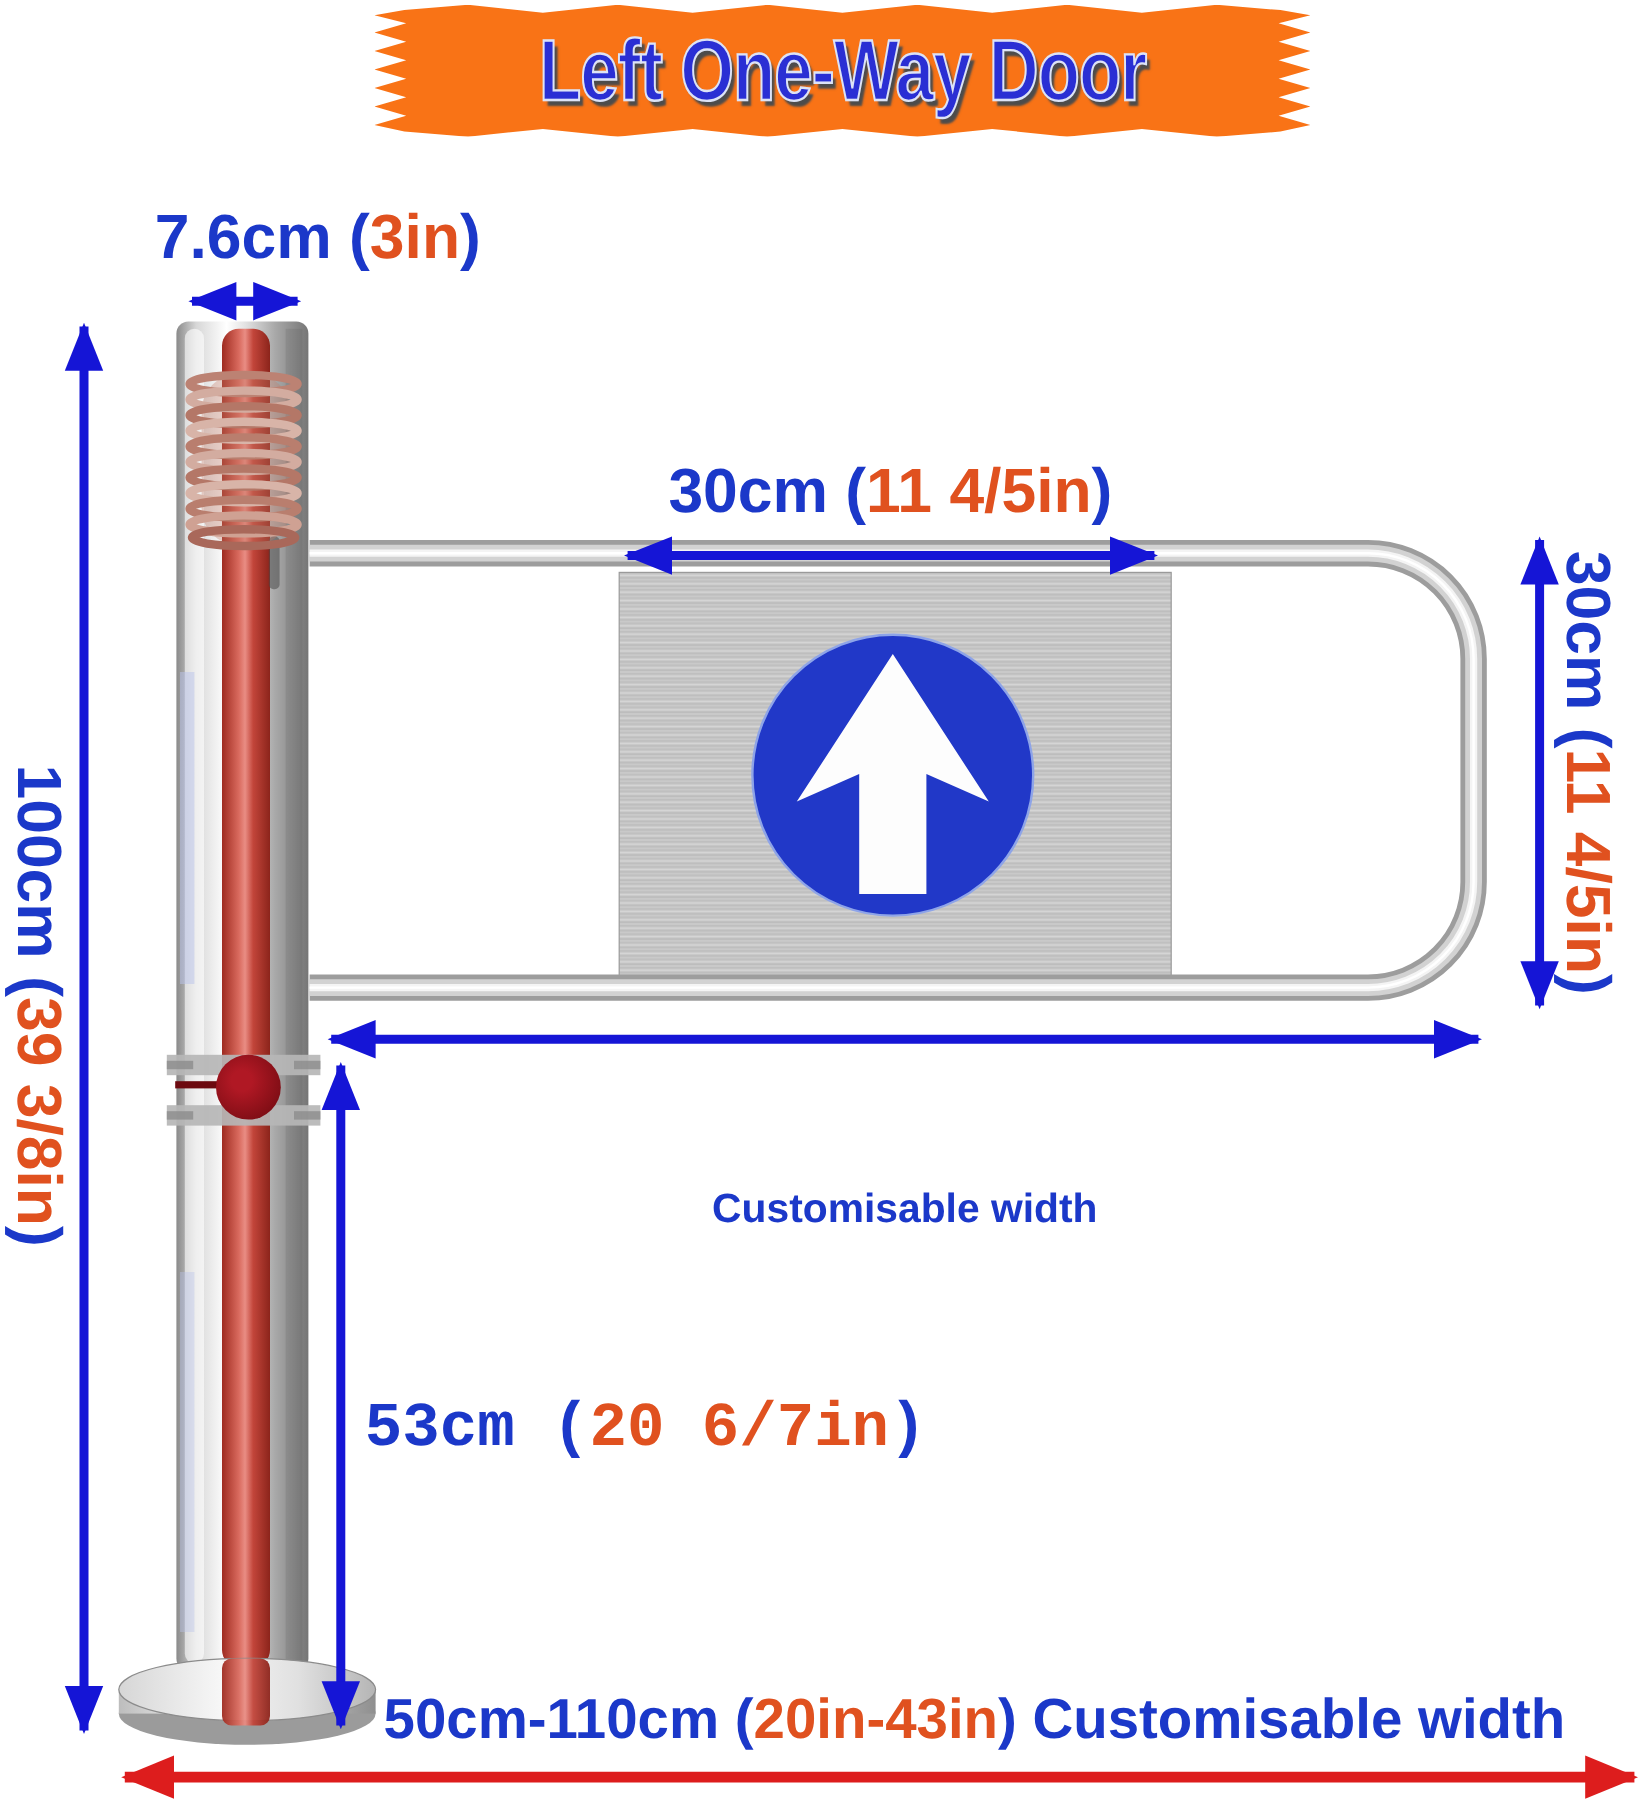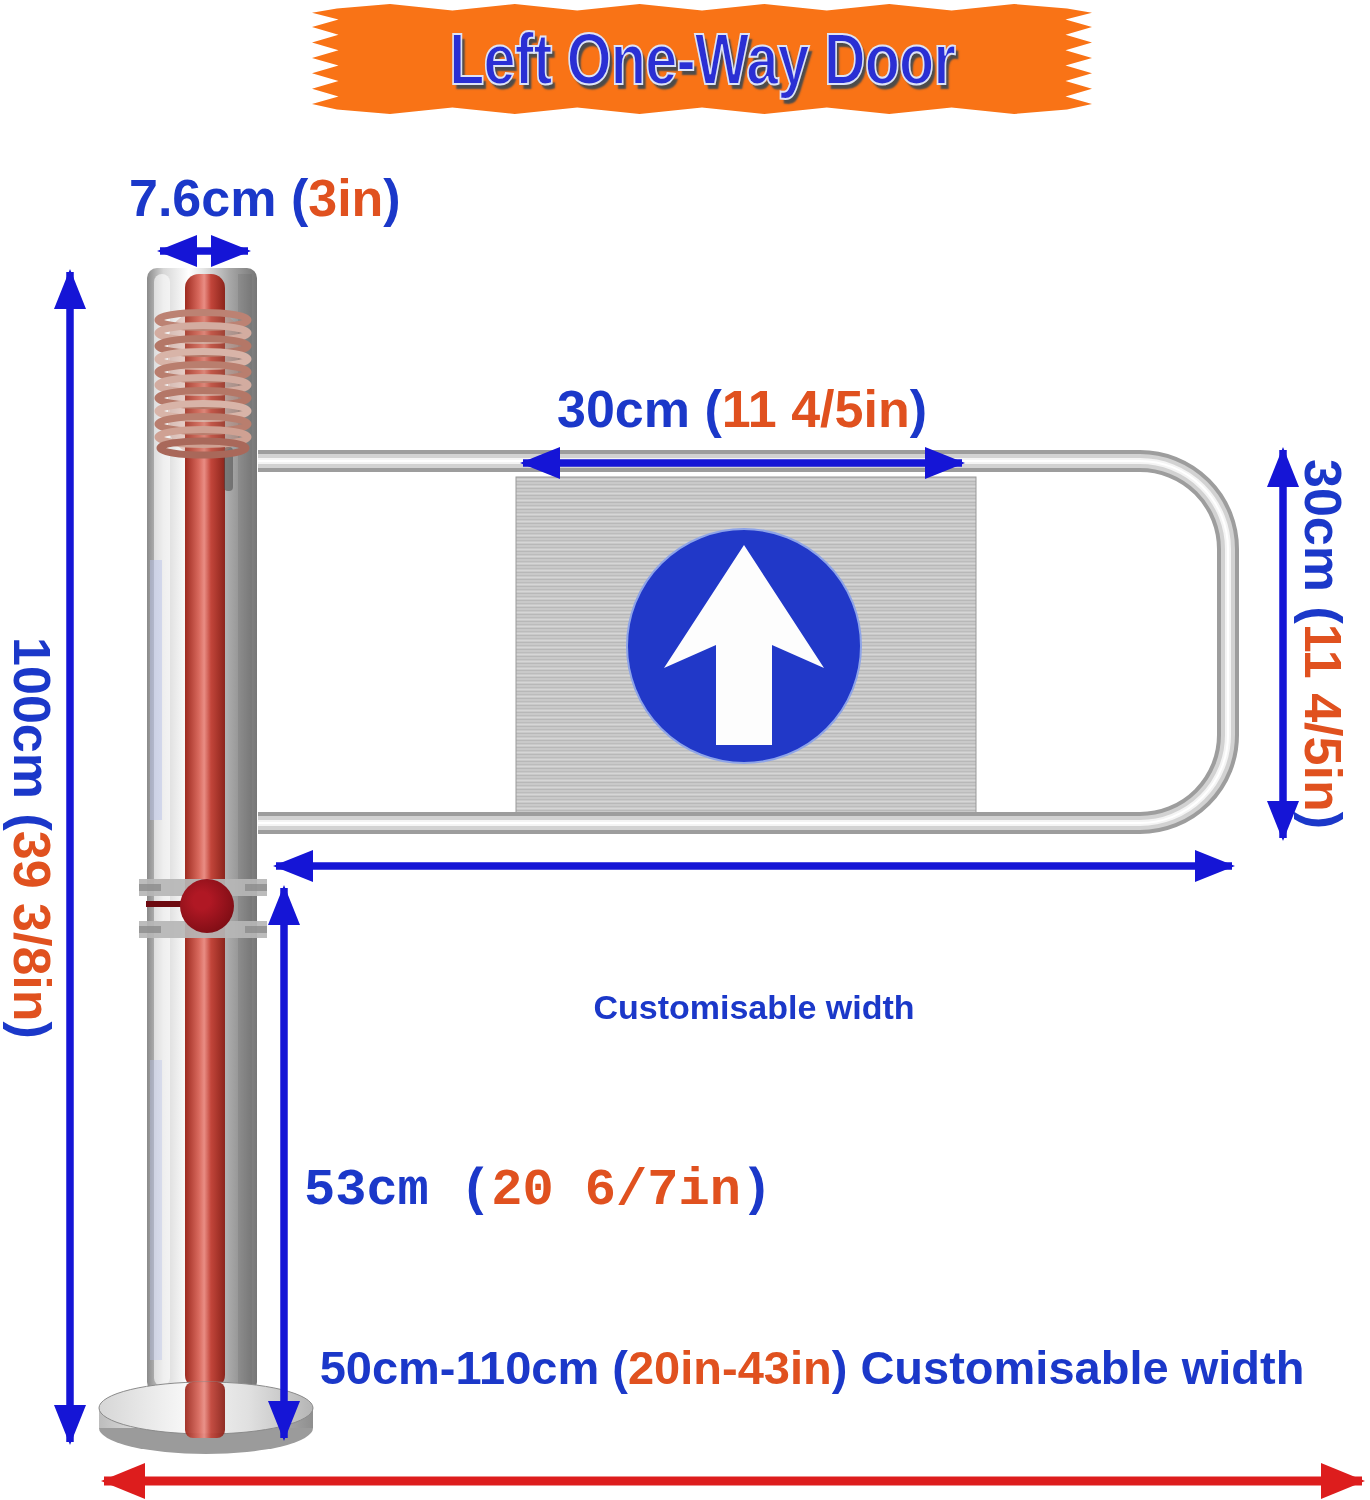--- a/index.html
+++ b/index.html
@@ -179,17 +179,17 @@
 
 
   <div class="label ctr" style="left:754px;top:1008px;font-size:34px;">
     <span class="b">Customisable width</span>
   </div>
 
   <div class="label" style="left:304px;top:1162px;font-family:Liberation Mono, monospace;">
     <span class="b">53cm (</span><span class="o">20 6/7in</span><span class="b">)</span>
   </div>
 
-  <div class="label ctr small" style="left:812px;top:1368px;">
+  <div class="label ctr small" style="left:812px;top:1432px;">
     <span class="b">50cm-110cm (</span><span class="o">20in-43in</span><span class="b">) Customisable width</span>
   </div>
 
 </div>
 
 </body></html>

